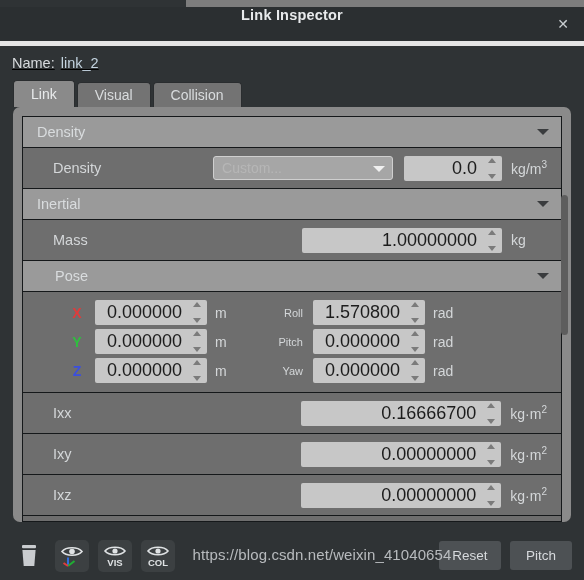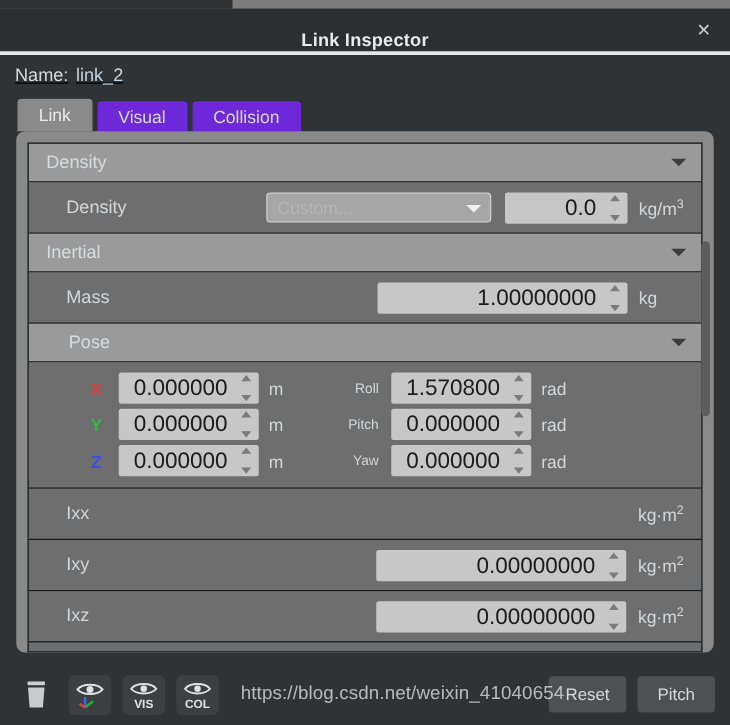--- a/index.html
+++ b/index.html
@@ -13,22 +13,22 @@
 
   
   .dialog{
     position:absolute;left:0;top:7px;width:584px;height:573px;
     background:#2f3335;
     display:flex;flex-direction:column;
   }
   .titlebar{
     position:relative;height:34px;flex:0 0 34px;
     background:#2b2f31;
-    display:flex;align-items:flex-end;justify-content:center;
-    border-bottom:3px solid #e5e5e5;
+    display:flex;align-items:flex-start;justify-content:center;
+    border-bottom:5px solid #e5e5e5;
   }
   .title-text{
     color:#e8eaec;font-size:14.5px;font-weight:bold;letter-spacing:.2px;
   }
   .close-btn{
     position:absolute;right:8px;top:4px;width:26px;height:26px;
     display:flex;align-items:center;justify-content:center;
     color:#c9ced1;font-size:14px;line-height:1;cursor:pointer;
   }
 
@@ -43,21 +43,21 @@
   
   .tabs{
     height:27px;flex:0 0 27px;display:flex;align-items:flex-end;
     padding-left:13px;position:relative;
   }
   .tab{
     height:25px;box-sizing:border-box;
     display:flex;align-items:center;justify-content:center;
     padding:0 17px;
     font-size:14px;color:#d9dcde;
-    background:#6d28d9;
+    background:#737373;
     border:1px solid #2a2d2f;border-bottom:none;
     border-radius:4px 4px 0 0;
     cursor:pointer;margin-right:2px;
   }
   .tab.active{background:#8a8a8a;color:#e9ebec;height:27px;}
 
   
   .panel-wrap{
     flex:1 1 auto;position:relative;margin:0 13px 0 13px;
   }
@@ -324,20 +324,27 @@
                     <i class="dn"></i>
                   </span>
               </div>
               <span class="pose-unit">rad</span>
             </div>
           </div>
 
           <div class="row">
             <span class="row-label">Ixx</span>
             <span class="grow"></span>
+            <div class="spin" style="width:200px;">
+              <span class="val">0.16666700</span>
+              <span class="arrows">
+                  <i class="up"></i>
+                  <i class="dn"></i>
+                </span>
+            </div>
             <span class="unit"><span>kg·m</span><sup>2</sup></span>
           </div>
 
           <div class="row">
             <span class="row-label">Ixy</span>
             <span class="grow"></span>
             <div class="spin" style="width:200px;">
               <span class="val">0.00000000</span>
               <span class="arrows">
                   <i class="up"></i>

